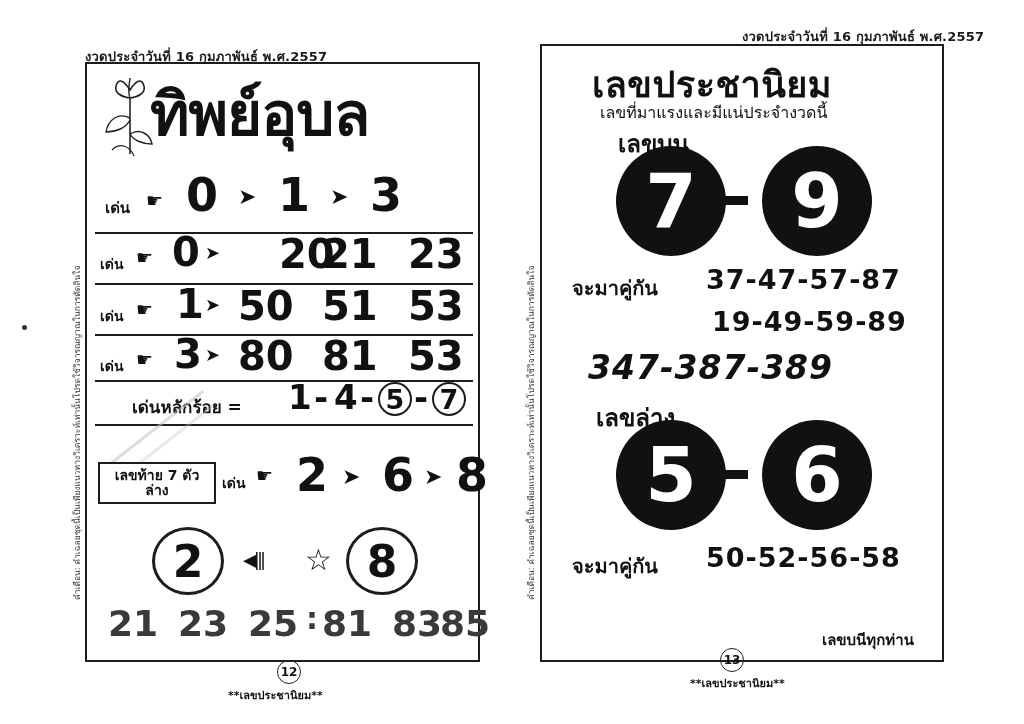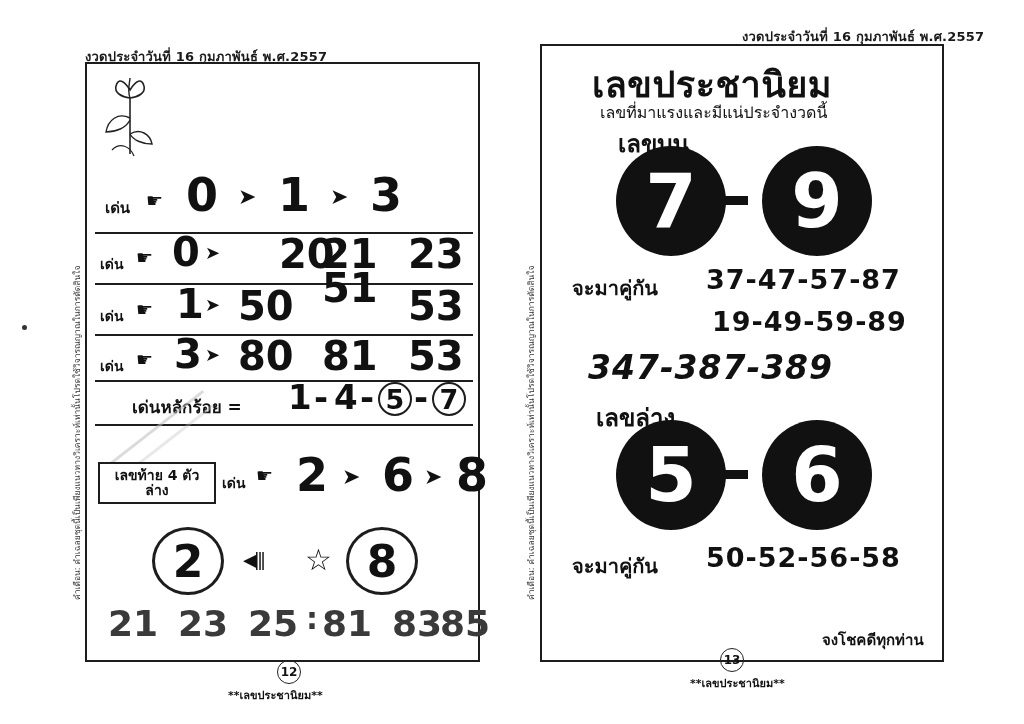--- a/index.html
+++ b/index.html
@@ -213,20 +213,21 @@
 
   <svg id="lotus" viewBox="0 0 60 90">
     <path d="M30 18 C24 8, 18 6, 16 14 C14 21, 22 25, 30 26 C38 25, 46 21, 44 14 C42 6, 36 8, 30 18 Z" fill="none" stroke="#222" stroke-width="1.6"></path>
     <path d="M30 26 C27 18, 30 10, 30 6" fill="none" stroke="#222" stroke-width="1.4"></path>
     <path d="M30 26 L30 82" fill="none" stroke="#222" stroke-width="1.6"></path>
     <path d="M30 46 C18 40, 8 48, 6 60 C16 60, 26 56, 30 48" fill="none" stroke="#222" stroke-width="1.4"></path>
     <path d="M30 62 C40 56, 50 62, 52 72 C42 72, 33 68, 30 62" fill="none" stroke="#222" stroke-width="1.4"></path>
     <path d="M12 78 C20 70, 30 74, 34 84" fill="none" stroke="#222" stroke-width="1.3"></path>
   </svg>
 
+  <div id="left-title"><span>ทิพย์อุบล</span></div>
 
   <div class="den-label" style="left:105px;top:196px;">เด่น</div>
   <div class="hand" style="left:146px;top:191px;">☛</div>
   <div class="bignum" style="left:186px;top:172px;">0</div>
   <div class="arrow" style="left:238px;top:186px;">➤</div>
   <div class="bignum" style="left:278px;top:172px;">1</div>
   <div class="arrow" style="left:330px;top:186px;">➤</div>
   <div class="bignum" style="left:370px;top:172px;">3</div>
 
 
@@ -240,21 +241,21 @@
   <div class="midnum" style="left:322px;top:234px;">21</div>
   <div class="midnum" style="left:408px;top:234px;">23</div>
 
   <div class="rowline" style="left:95px;top:283px;width:378px;"></div>
 
   <div class="den-label" style="left:100px;top:305px;font-size:14px;">เด่น</div>
   <div class="hand" style="left:136px;top:300px;">☛</div>
   <div class="midnum" style="left:176px;top:284px;">1</div>
   <div class="arrow" style="left:205px;top:296px;font-size:18px;">➤</div>
   <div class="midnum" style="left:238px;top:286px;">50</div>
-  <div class="midnum" style="left:322px;top:268px;">51</div>
+  <div class="midnum" style="left:322px;top:286px;">51</div>
   <div class="midnum" style="left:408px;top:286px;">53</div>
 
   <div class="rowline" style="left:95px;top:334px;width:378px;"></div>
 
   <div class="den-label" style="left:100px;top:355px;font-size:14px;">เด่น</div>
   <div class="hand" style="left:136px;top:350px;">☛</div>
   <div class="midnum" style="left:174px;top:334px;">3</div>
   <div class="arrow" style="left:205px;top:346px;font-size:18px;">➤</div>
   <div class="midnum" style="left:238px;top:336px;">80</div>
   <div class="midnum" style="left:322px;top:336px;">81</div>
@@ -270,21 +271,21 @@
   <div class="circled" style="left:378px;top:382px;width:34px;height:34px;font-size:27px;">5</div>
   <div class="midnum" style="left:414px;top:380px;font-size:34px;">-</div>
   <div class="circled" style="left:432px;top:382px;width:34px;height:34px;font-size:27px;">7</div>
 
   <div class="rowline" style="left:95px;top:424px;width:378px;"></div>
 
   <div class="diag" style="left:100px;top:470px;width:130px;transform:rotate(-38deg);opacity:.55;"></div>
   <div class="diag" style="left:118px;top:478px;width:120px;transform:rotate(-38deg);opacity:.35;"></div>
 
   <div class="prize-box" style="left:98px;top:462px;width:118px;height:42px;font-size:14px;flex-direction:column;">
-    <span>เลขท้าย 4 ตัว</span>
+    <span>เลขท้าย 7 ตัว</span>
     <span>ล่าง</span>
   </div>
 
   <div class="den-label" style="left:222px;top:472px;font-size:14px;">เด่น</div>
   <div class="hand" style="left:256px;top:466px;">☛</div>
   <div class="bignum" style="left:296px;top:452px;">2</div>
   <div class="arrow" style="left:342px;top:466px;">➤</div>
   <div class="bignum" style="left:382px;top:452px;">6</div>
   <div class="arrow" style="left:424px;top:466px;">➤</div>
   <div class="bignum" style="left:456px;top:452px;">8</div>
@@ -324,18 +325,18 @@
   <div class="tripleline" style="left:588px;top:348px;font-style:italic;">347-387-389</div>
 
   <div class="sec-label" style="left:596px;top:398px;">เลขล่าง</div>
   <div class="blackball" style="left:616px;top:420px;width:110px;height:110px;">5</div>
   <div class="dash" style="left:722px;top:470px;"></div>
   <div class="blackball" style="left:762px;top:420px;width:110px;height:110px;">6</div>
 
   <div class="pairlabel" style="left:572px;top:550px;">จะมาคู่กัน</div>
   <div class="pairline" style="left:706px;top:542px;">50-52-56-58</div>
 
-  <div class="blessing" style="left:822px;top:628px;">จงโชคดีทุกท่าน</div>
+  <div class="blessing" style="left:822px;top:628px;">เลขบนีทุกท่าน</div>
 
   <div class="pagenum" style="left:720px;top:648px;">13</div>
   <div class="footer-note" style="left:690px;top:674px;">**เลขประชานิยม**</div>
 
 </div>
 
 </body></html>

